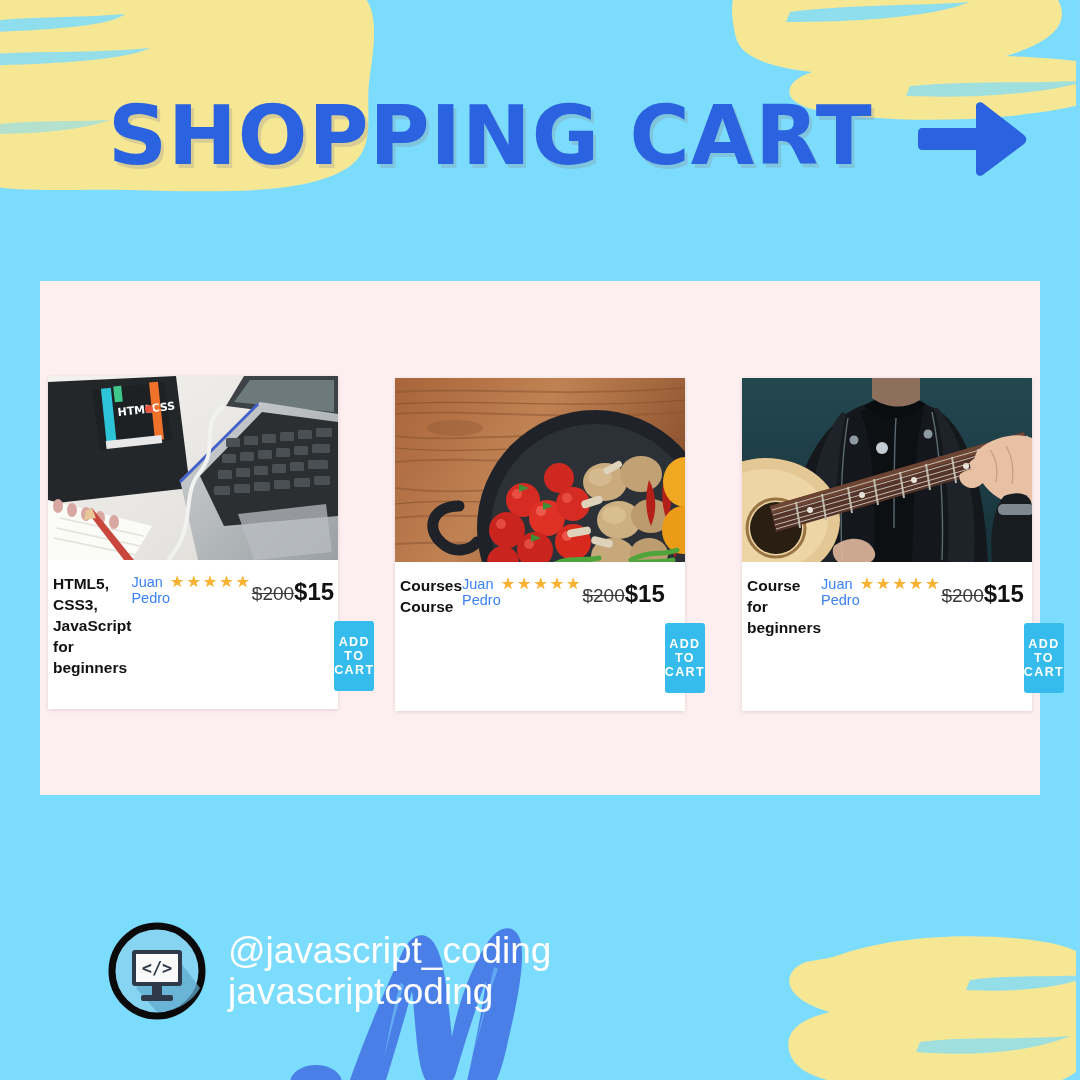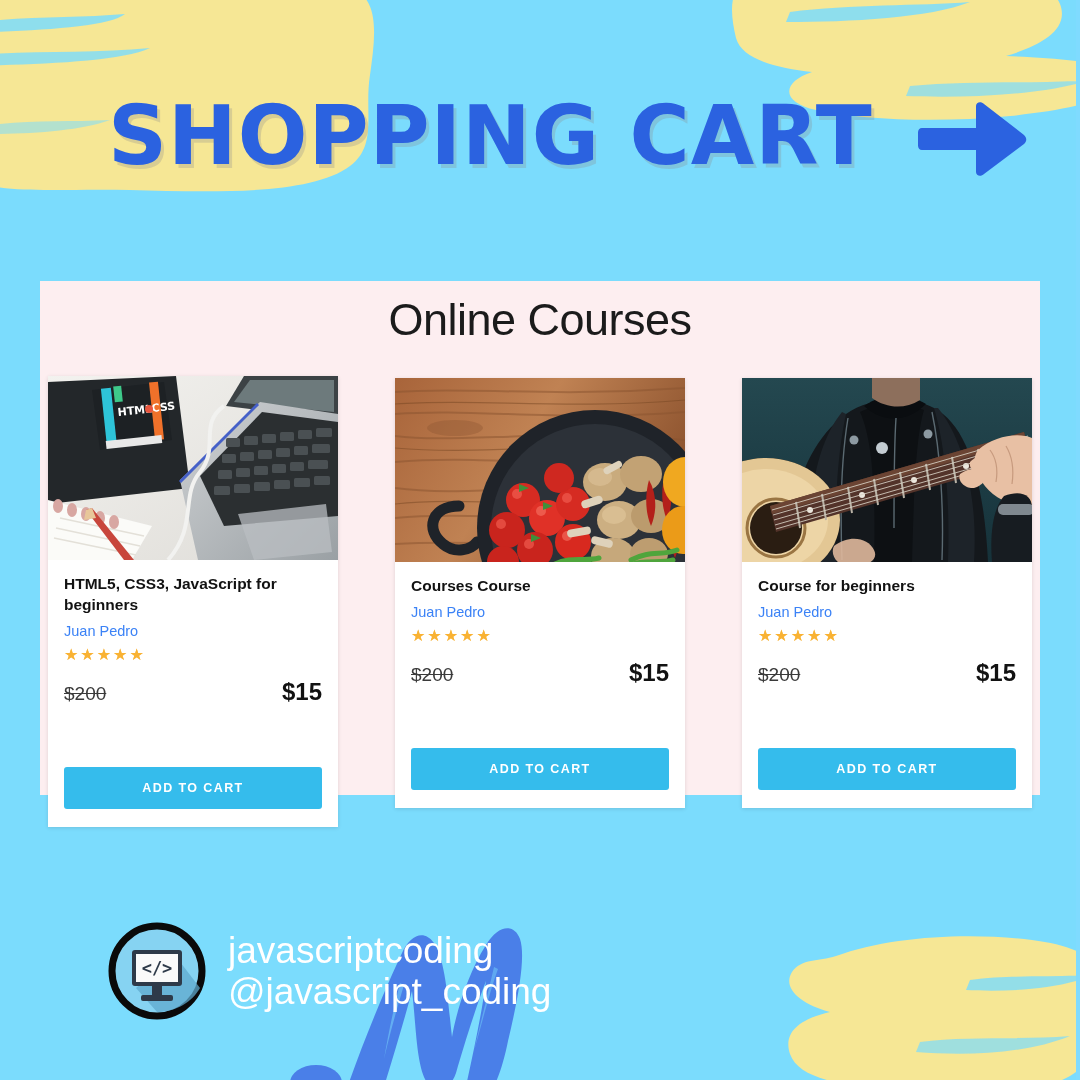--- a/index.html
+++ b/index.html
@@ -98,23 +98,23 @@
   }
   .card-thumb {
     width: 290px;
     height: 184px;
     position: relative;
     overflow: hidden;
     flex: none;
   }
   .card-thumb svg { display:block; width:100%; height:100%; }
   .card-body {
-    padding: 14px 16px 18px 16px;
+    padding: 14px 16px 18px 5px;
     display: flex;
-    flex-direction: column;
+    flex-direction: row;
     border-radius: 16px;
   }
   .card-title {
     font-family: "Liberation Sans", sans-serif;
     font-weight: bold;
     font-size: 15.5px;
     color: #121212;
     line-height: 1.35;
     margin: 0 0 7px 0;
   }
@@ -259,21 +259,20 @@
     <div id="arrow-right-icon">
       <svg viewBox="0 0 110 74" preserveAspectRatio="xMidYMid meet">
         <path d="M4 26 L58 26 L58 4 C58 0 63 -1 66 2 L106 33 C109 36 109 39 106 42
                  L66 72 C63 75 58 74 58 70 L58 48 L4 48 C1.5 48 0 46 0 43.5 L0 30.5
                  C0 28 1.5 26 4 26 Z" fill="#2B62E0"></path>
       </svg>
     </div>
   </div>
 
   <div id="courses-panel">
-    <div id="panel-title">Online Courses</div>
 
     <div id="cards-row">
 
       <div class="course-card" id="card-0">
         <div class="card-thumb">
           <svg viewBox="0 0 290 184" preserveAspectRatio="none">
             <defs>
               <linearGradient id="deskG" x1="0" y1="0" x2="1" y2="1">
                 <stop offset="0" stop-color="#f3f2ef"></stop>
                   <stop offset="1" stop-color="#dedcd7"></stop>
@@ -577,18 +576,18 @@
         <circle cx="49" cy="49" r="45" fill="#86D3F2" stroke="#0A0A0A" stroke-width="7"></circle>
         <path d="M66 32 L92 66 C84 80 68 90 49 90 L28 66 Z" fill="#5FA9CE" opacity="0.75"></path>
         <rect x="24" y="28" width="50" height="36" rx="3" fill="#2E3A49"></rect>
         <rect x="28" y="32" width="42" height="28" fill="#FAFAFA"></rect>
         <rect x="44" y="64" width="10" height="10" fill="#2E3A49"></rect>
         <rect x="33" y="73" width="32" height="6" rx="2" fill="#2E3A49"></rect>
         <text x="49" y="52" text-anchor="middle" font-family="DejaVu Sans Mono, monospace" font-size="17" font-weight="bold" fill="#2E3A49">&lt;/&gt;</text>
       </svg>
     </div>
     <div id="brand-text">
+      <span class="brand-line">@javascript_coding</span>
       <span class="brand-line">javascriptcoding</span>
-      <span class="brand-line">@javascript_coding</span>
     </div>
   </div>
 
 </div>
 
 </body></html>

